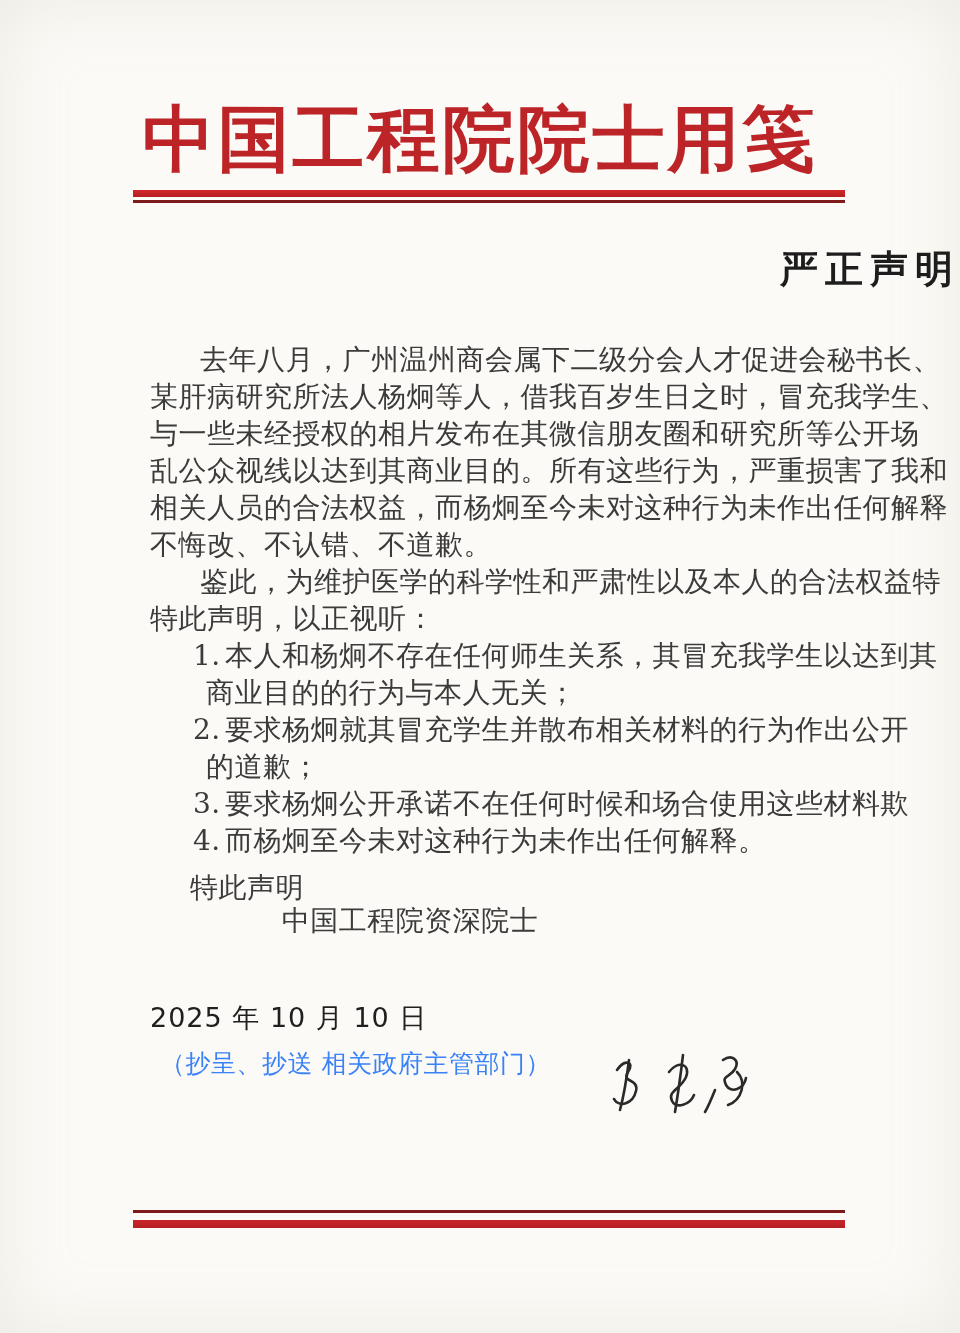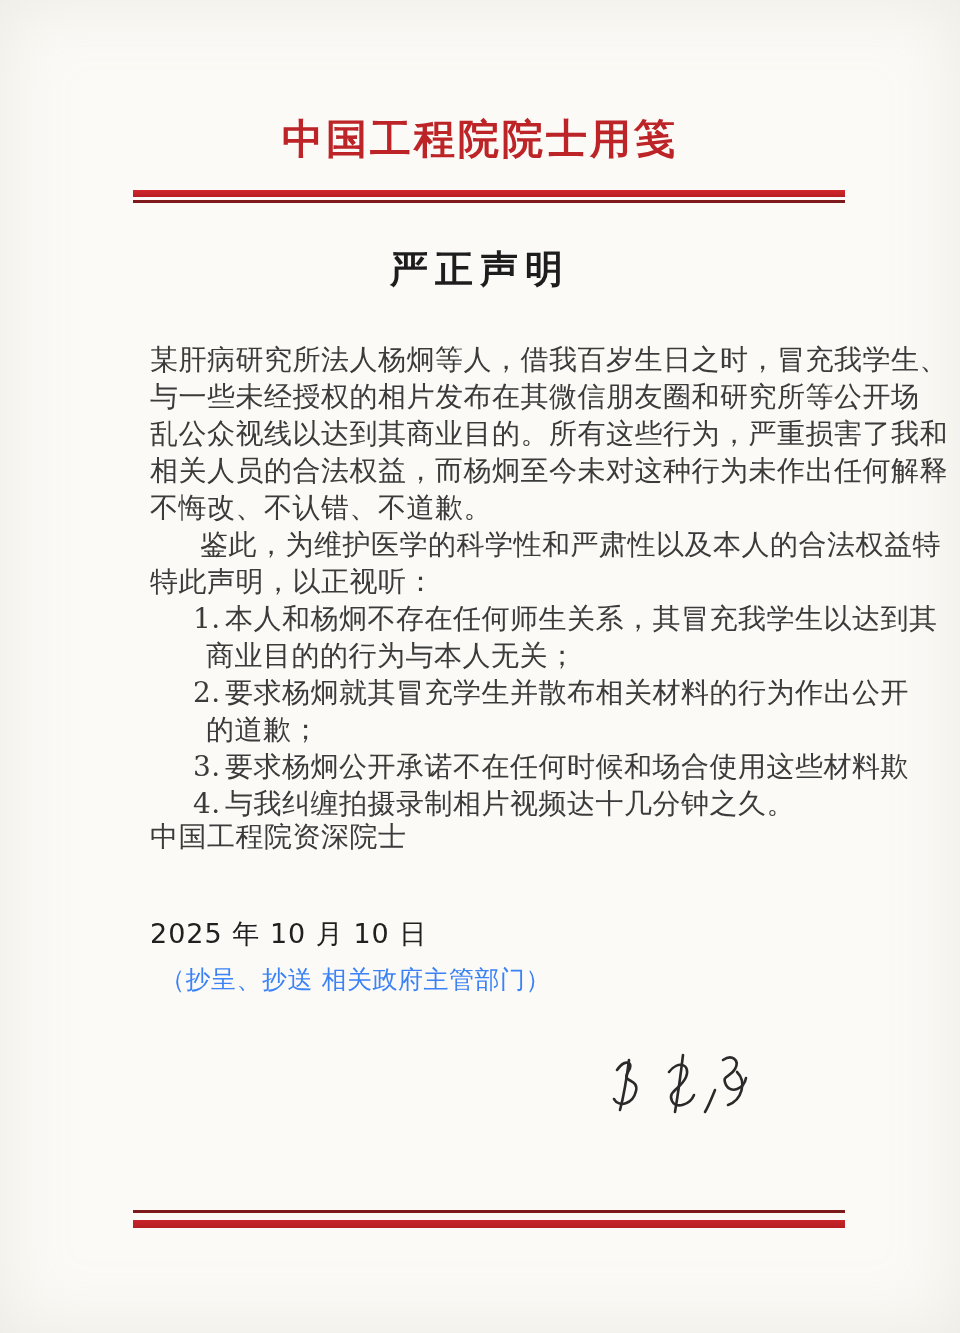--- a/index.html
+++ b/index.html
@@ -12,35 +12,35 @@
     background:#fbfaf6;
     box-shadow: inset 0 0 70px rgba(185,180,165,0.22);
     overflow:hidden;
   }
 
   
   .letterhead-title {
     padding-top:106px;
     text-align:center;
     color:#bd2427;
-    font-size:41px;
+    font-size:72px;
     line-height:66px;
     font-weight:700;
     letter-spacing:3px;
     font-family:"DejaVu Serif", serif;
   }
   .rules-top { margin:18px 0 0 133px; width:712px; }
   .rule-thick { height:7px; background:linear-gradient(180deg,#d3282c,#b51e22); }
   .rule-gap-top { height:3px; }
   .rule-thin { height:3px; background:#7e191c; }
 
   
   .doc-title {
     margin-top:46px;
-    text-align:center;
+    text-align:right;
     font-family:"DejaVu Sans", sans-serif;
     font-weight:700;
     font-size:38px;
     line-height:40px;
     letter-spacing:7px;
     color:#1d1d1d;
   }
 
   
   .body-text {
@@ -54,21 +54,21 @@
   .t-line.indent { text-indent:50px; }
 
   .list-item .first-line { display:flex; white-space:nowrap; }
   .list-num { flex:none; width:32px; margin-left:43px; }
   .cont-line { padding-left:56px; white-space:nowrap; }
 
   .closing-line { margin-top:10px; padding-left:40px; }
 
   .signer-line {
     margin-top:-4px;
-    text-align:left;
+    text-align:center;
     padding-right:180px;
     white-space:nowrap;
   }
 
   .signature-wrap {
     position:absolute;
     left:595px; top:1050px;
     width:180px; height:70px;
   }
 
@@ -110,20 +110,21 @@
     <div class="rule-thick"></div>
     <div class="rule-gap-top"></div>
     <div class="rule-thin"></div>
   </div>
 
   <div class="doc-title">严正声明</div>
 
   <div class="body-text">
 
     <div>
+      <div class="t-line indent">去年八月，广州温州商会属下二级分会人才促进会秘书长、</div>
       <div class="t-line">某肝病研究所法人杨炯等人，借我百岁生日之时，冒充我学生、</div>
       <div class="t-line">与一些未经授权的相片发布在其微信朋友圈和研究所等公开场</div>
       <div class="t-line">乱公众视线以达到其商业目的。所有这些行为，严重损害了我和</div>
       <div class="t-line">相关人员的合法权益，而杨炯至今未对这种行为未作出任何解释，</div>
       <div class="t-line">不悔改、不认错、不道歉。</div>
     </div>
 
     <div>
       <div class="t-line indent">鉴此，为维护医学的科学性和严肃性以及本人的合法权益特</div>
       <div class="t-line">特此声明，以正视听：</div>
@@ -150,26 +151,27 @@
       <div class="list-item">
         <div class="first-line">
           <span class="list-num">3.</span>
           <span>要求杨炯公开承诺不在任何时候和场合使用这些材料欺</span>
         </div>
       </div>
 
       <div class="list-item">
         <div class="first-line">
           <span class="list-num">4.</span>
-          <span>与我纠缠拍摄录制相片视频达十几分钟之久。</span>
+          <span>而杨炯至今未对这种行为未作出任何解释。</span>
         </div>
       </div>
 
     </div>
 
+    <div class="closing-line t-line">特此声明</div>
 
     <div class="signer-line">中国工程院资深院士</div>
 
     <div class="date-line">2025 年 10 月 10 日</div>
 
     <div class="cc-note">（抄呈、抄送 相关政府主管部门）</div>
 
   </div>
 
   <div class="signature-wrap">

